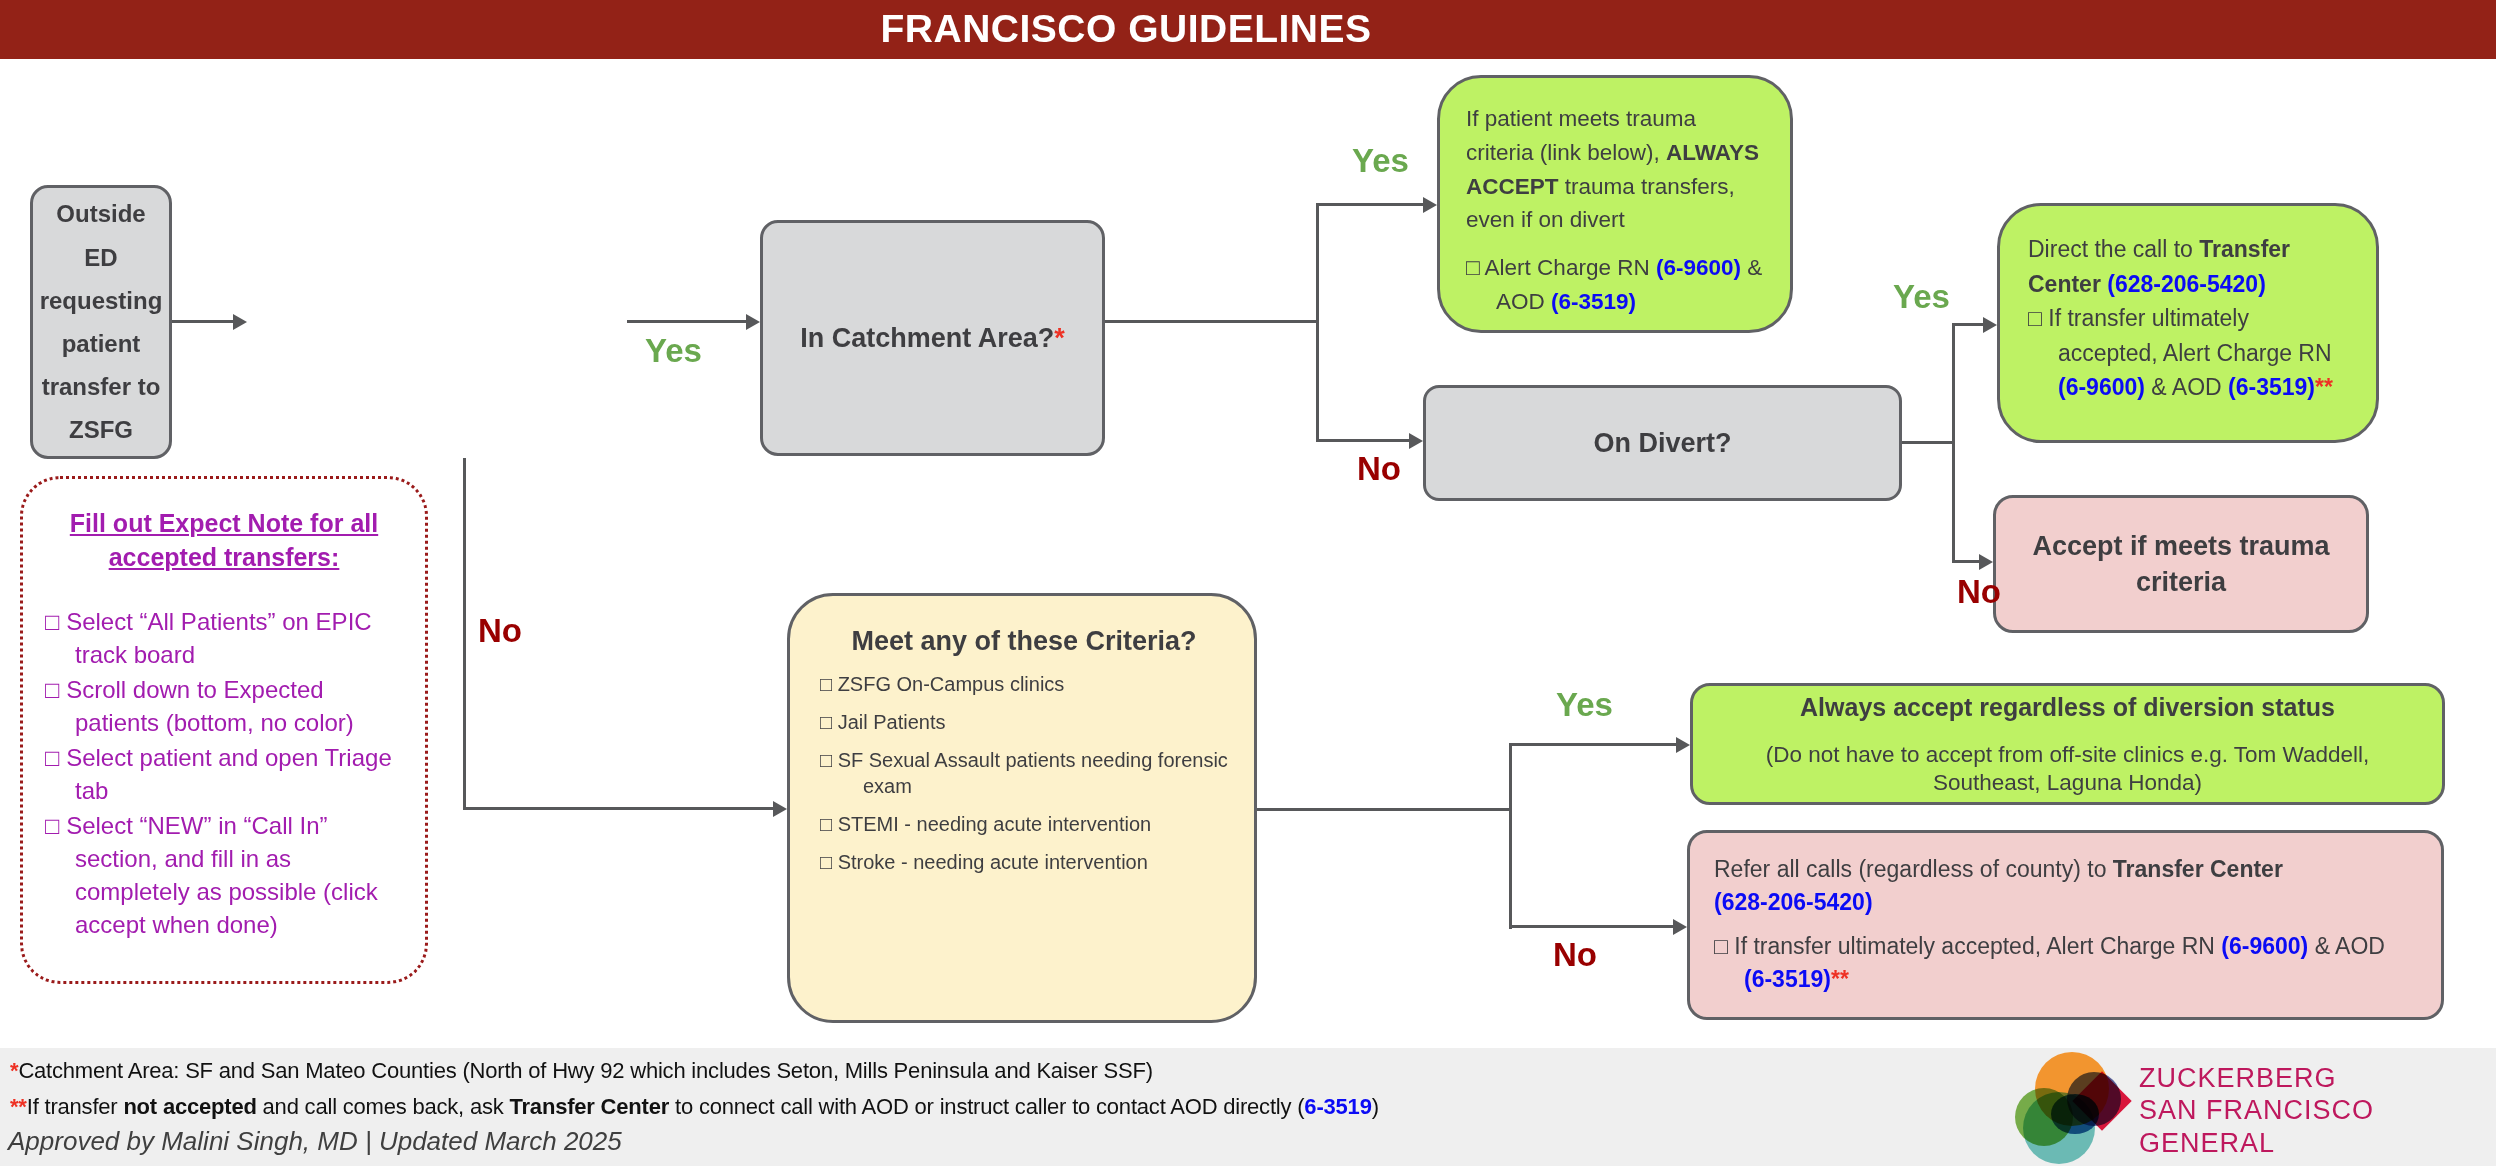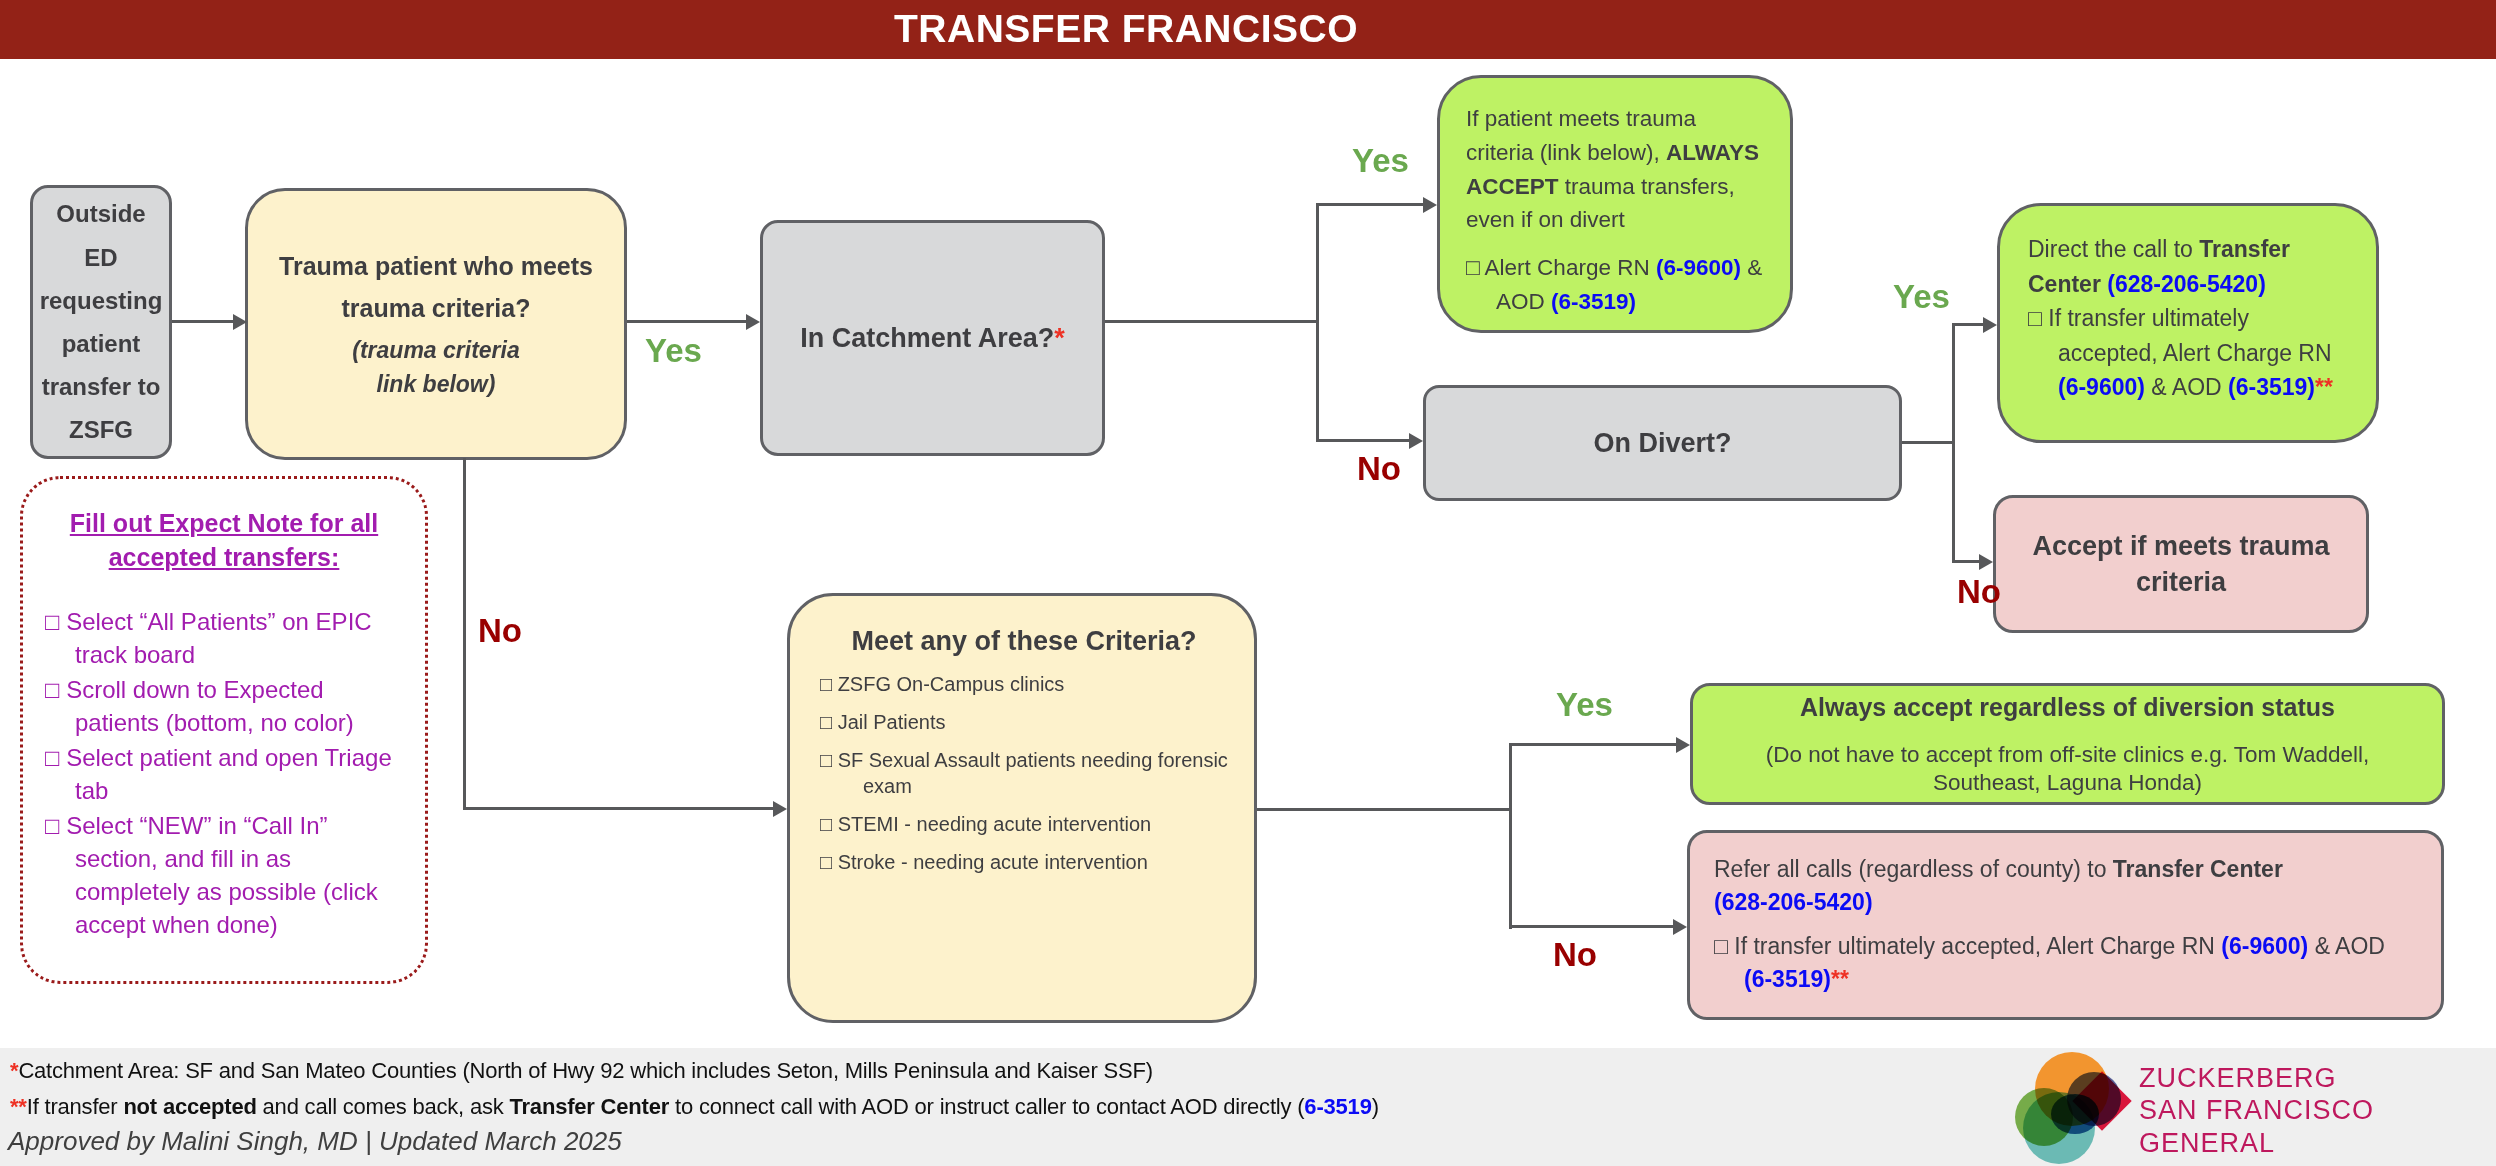--- a/index.html
+++ b/index.html
@@ -67,32 +67,27 @@
   .logo .text{position:absolute;left:124px;top:10px;}
   .logo .lt{font-size:27px;color:#be185d;letter-spacing:1px;line-height:1.2;}
   .logo .lb{font-size:22px;font-weight:700;color:#3a3a3a;margin-top:3px;}
 </style>
 </head>
 <body>
 
 <div id="page">
 
   <div class="header-bar" style="background:#932217;">
-    <div class="header-title">TRANSFER FRANCISCO</div>
+    <div class="header-title">FRANCISCO GUIDELINES</div>
   </div>
 
   <div class="box gray cflex box-a">
     <div>Outside ED requesting patient transfer to ZSFG</div>
   </div>
 
-  <div class="box yellow cflex col box-b">
-    <div class="main">Trauma patient who meets trauma criteria?</div>
-    <div class="sub">(trauma criteria
-link below)</div>
-  </div>
 
   <div class="box gray cflex box-c">
     <div><span>In Catchment Area?</span><span class="red">*</span></div>
   </div>
 
   <div class="box green box-d">
     <div><span>If patient meets trauma criteria (link below), </span><span class="b">ALWAYS ACCEPT</span><span> trauma transfers, even if on divert</span></div>
     <div class="check hang"><span>□ Alert Charge RN </span><span class="blue">(6-9600)</span><span> &amp; AOD </span><span class="blue">(6-3519)</span></div>
   </div>
 

